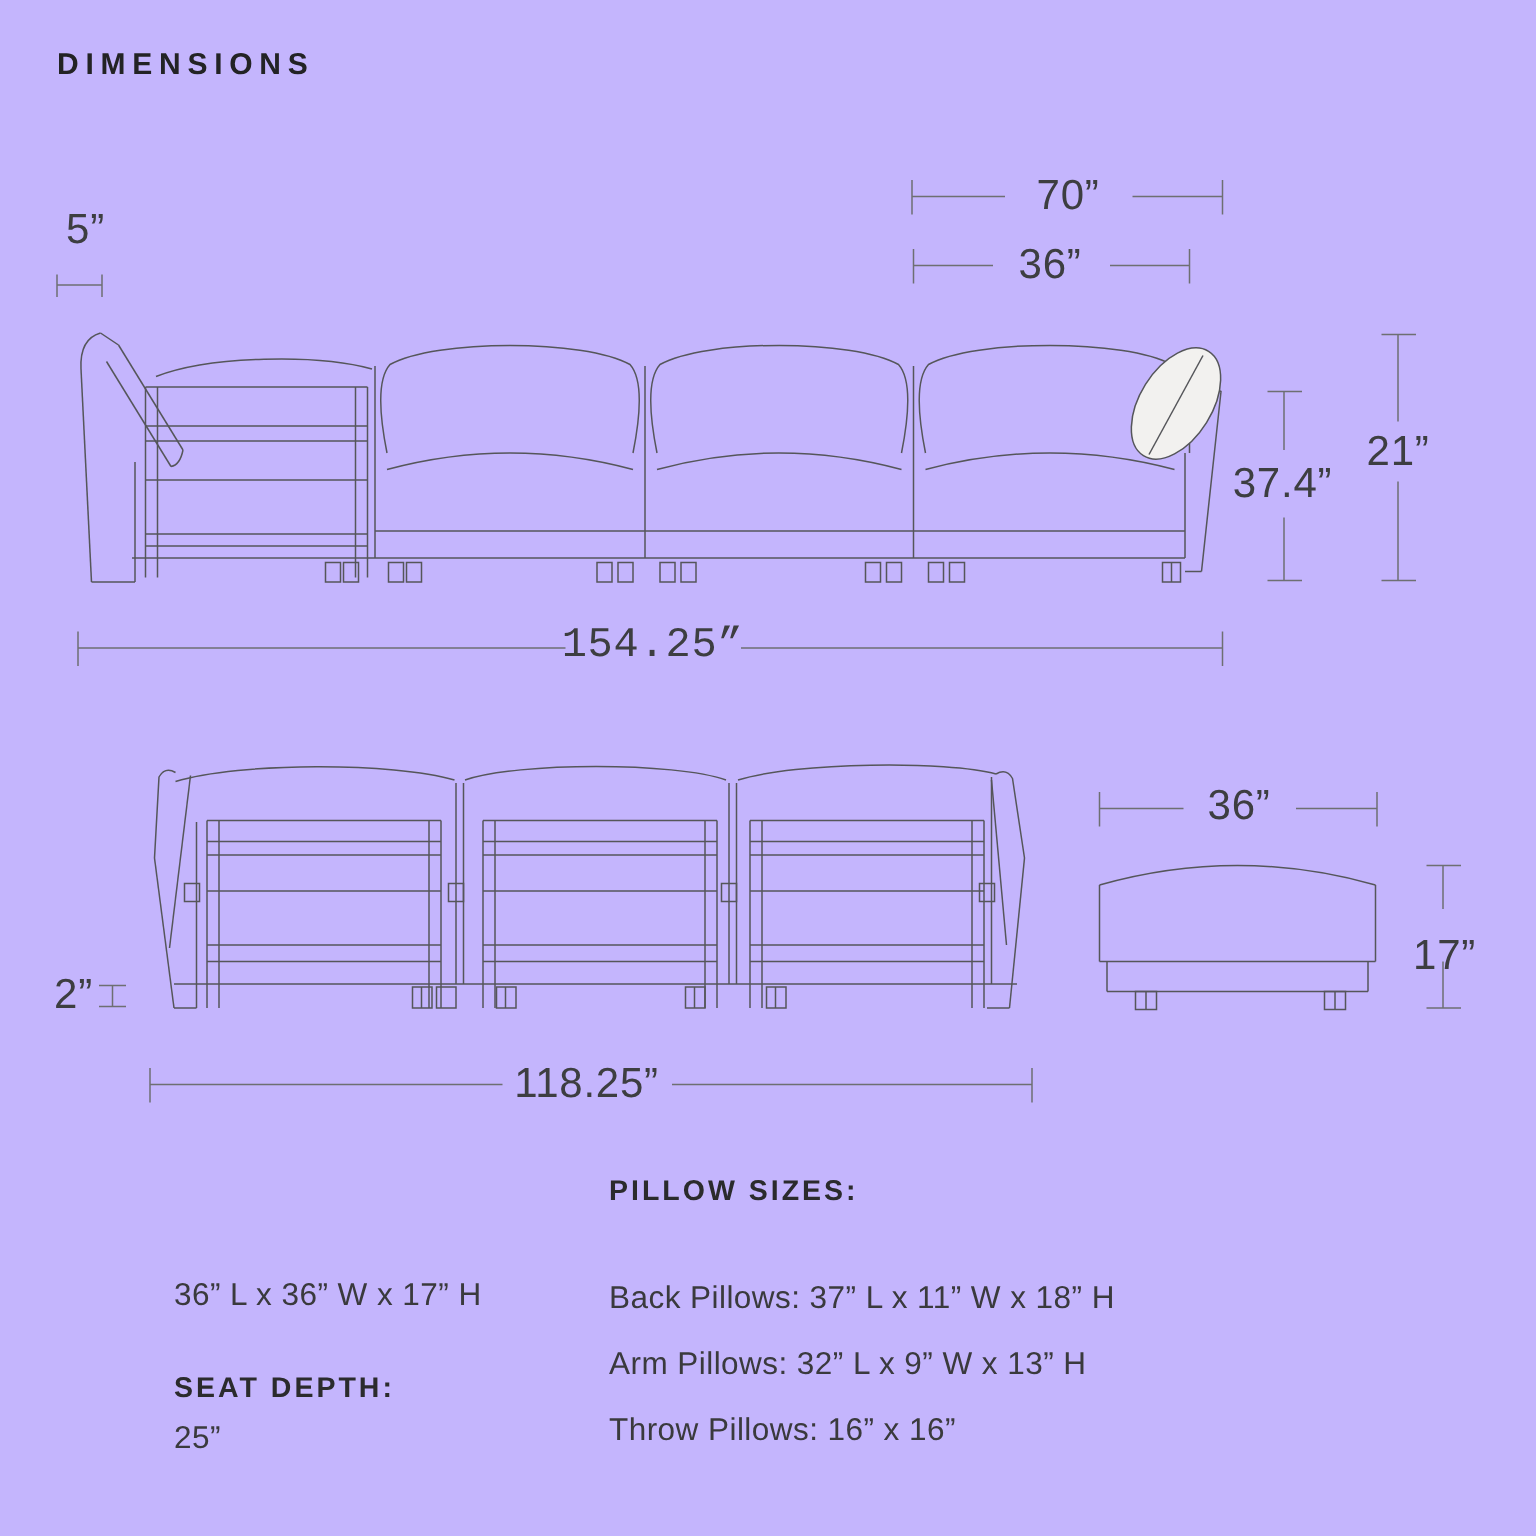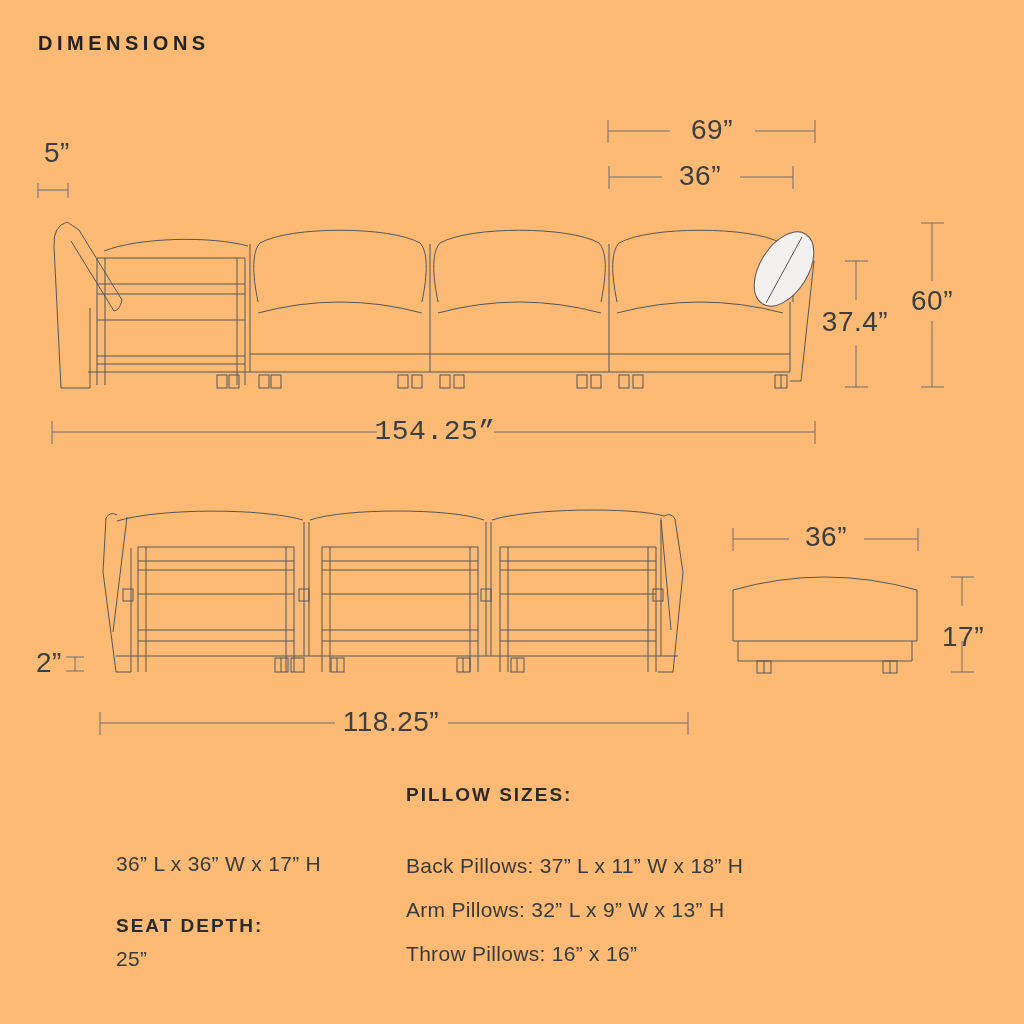--- a/index.html
+++ b/index.html
@@ -3,21 +3,21 @@
 <meta charset="utf-8">
 <style>
   html,body{margin:0;padding:0;}
   body{
     width:1024px;height:1024px;
     background:#f2f1ef;
     font-family:"Liberation Sans","DejaVu Sans",sans-serif;
     color:#2e2e30;
     overflow:hidden;
   }
-  .stage{position:relative;width:1024px;height:1024px;background:#fdba74;}
+  .stage{position:relative;width:1024px;height:1024px;background:#c4b5fd;}
   svg.lineart{position:absolute;left:0;top:0;width:1024px;height:1024px;}
   .sofa{stroke:#55565a;stroke-width:1;fill:none;}
   .sofa-fill{stroke:#55565a;stroke-width:1;fill:#f2f1ef;}
   .dim{stroke:#6e6f72;stroke-width:1;fill:none;}
   .page-title{
     position:absolute;left:38px;top:32px;
     font-size:20px;font-weight:bold;letter-spacing:4.5px;color:#232325;
   }
   .dim-label{
     position:absolute;transform:translate(-50%,-50%);
@@ -290,24 +290,24 @@
           <path class="dim" d="M951,672 H974"></path>
         <path class="dim" d="M962,577 V606"></path>
           <path class="dim" d="M962,641 V672"></path>
       </g>
     </g>
   </svg>
 
   <div class="page-title">DIMENSIONS</div>
 
   <div class="dim-label" style="left:57px;top:153px;">5”</div>
-  <div class="dim-label" style="left:712px;top:130px;">69”</div>
+  <div class="dim-label" style="left:712px;top:130px;">70”</div>
   <div class="dim-label" style="left:700px;top:176px;">36”</div>
   <div class="dim-label" style="left:855px;top:322px;">37.4”</div>
-  <div class="dim-label" style="left:932px;top:301px;">60”</div>
+  <div class="dim-label" style="left:932px;top:301px;">21”</div>
   <div class="dim-label" style="left:435px;top:431px;font-family:Liberation Mono, monospace;">154.25”</div>
   <div class="dim-label" style="left:49px;top:663px;">2”</div>
   <div class="dim-label" style="left:391px;top:722px;">118.25”</div>
   <div class="dim-label" style="left:826px;top:537px;">36”</div>
   <div class="dim-label" style="left:963px;top:623px;margin-top:14px;">17”</div>
 
   <div class="spec-v" style="left:116px;top:852px;">36” L x 36” W x 17” H</div>
   <div class="spec-h" style="left:116px;top:915px;">SEAT DEPTH:</div>
   <div class="spec-v" style="left:116px;top:947px;">25”</div>
 

